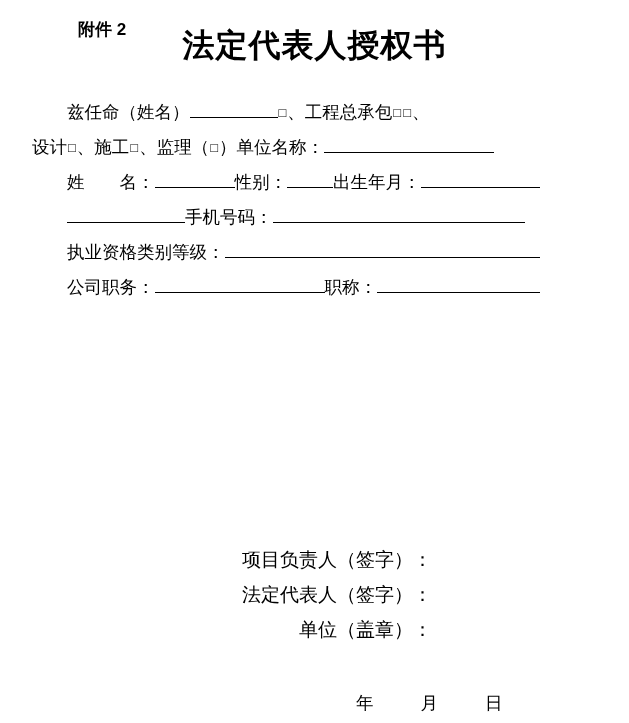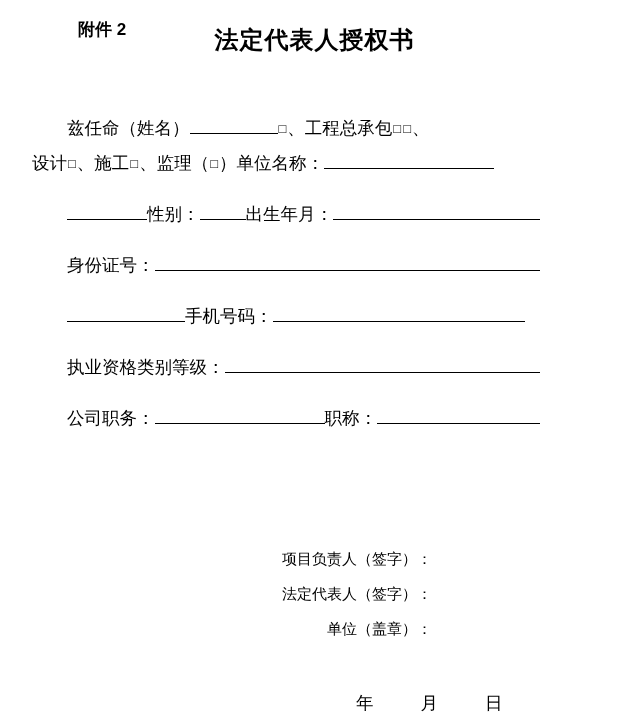--- a/index.html
+++ b/index.html
@@ -24,38 +24,38 @@
   }
   .title {
     position: absolute;
     top: 24px;
     left: 0;
     width: 100%;
     margin: 0;
     text-align: center;
     font-family: Liberation Serif, serif;
     font-weight: bold;
-    font-size: 24px;
+    font-size: 32px;
     letter-spacing: 1px;
   }
   .content {
     position: absolute;
     top: 95px;
     left: 32px;
     width: 565px;
   }
   .line {
     display: flex;
     height: 35px;
     line-height: 35px;
     align-items: baseline;
     white-space: pre;
     font-size: 17.5px;
   }
-  .indent { padding-left: 35px; margin-top: 16px; }
+  .indent { padding-left: 35px; }
   .blank {
     display: inline-block;
     border-bottom: 1px solid #000;
     margin-bottom: -3px;
     flex: none;
   }
   .w88  { width: 88px; }
   .w170 { width: 170px; }
   .w208 { width: 208px; }
   .w80  { width: 80px; }
@@ -73,21 +73,21 @@
   .sig-block {
     position: absolute;
     top: 542px;
     left: 32px;
     width: 400px;
     text-align: right;
   }
   .sig-line {
     height: 35px;
     line-height: 35px;
-    font-size: 15px;
+    font-size: 19px;
     white-space: pre;
   }
   .date-line {
     position: absolute;
     top: 688px;
     left: 0;
     width: 100%;
     height: 30px;
     line-height: 30px;
     display: flex;
@@ -126,31 +126,28 @@
       <span>、监理（</span>
       <span class="cb">□</span>
       <span>）单位名称：</span>
       <span class="blank w170"></span>
     </div>
 
 
 
 
     <div class="line indent">
+      <span>姓　　名：</span>
       <span class="blank w80"></span>
       <span>性别：</span>
       <span class="blank w46"></span>
       <span>出生年月：</span>
       <span class="blank grow"></span>
     </div>
 
-    <div class="line indent">
-      <span>身份证号：</span>
-      <span class="blank grow"></span>
-    </div>
 
 
     <div class="line indent">
       <span class="blank w118"></span>
       <span>手机号码：</span>
       <span class="blank grow-sm"></span>
     </div>
 
     <div class="line indent">
       <span>执业资格类别等级：</span>

